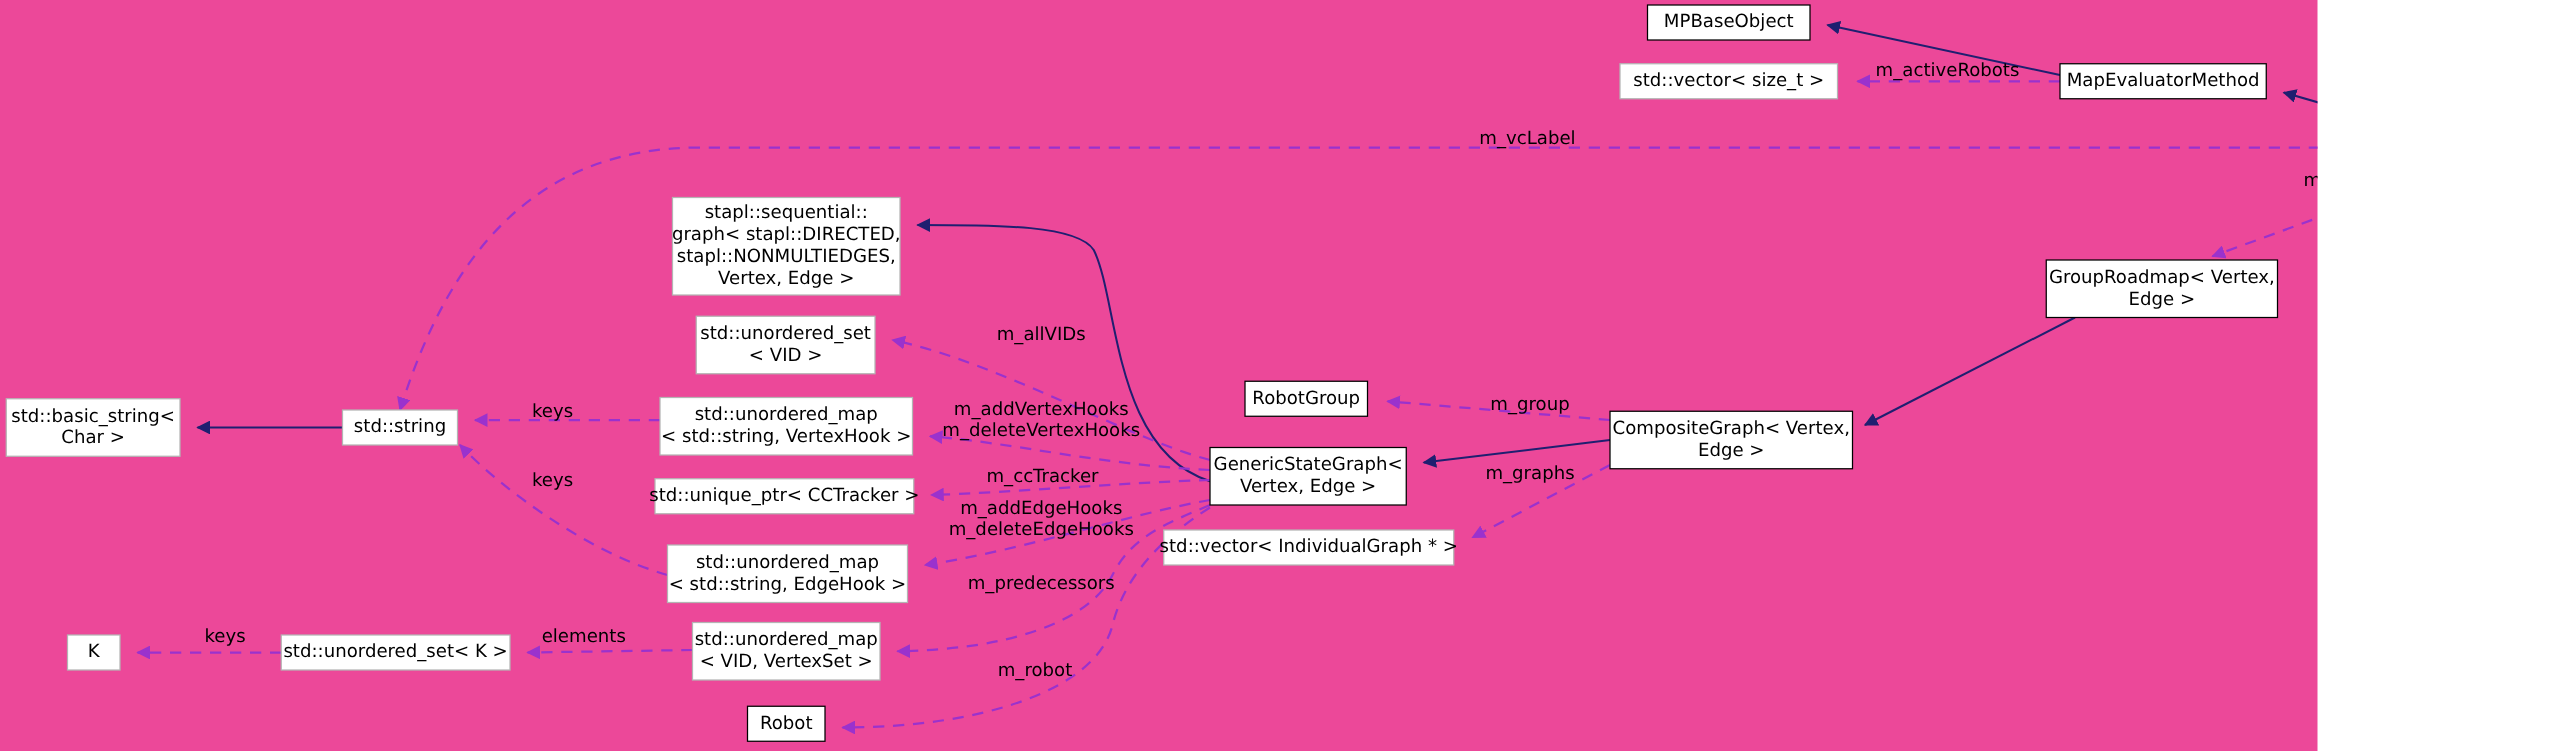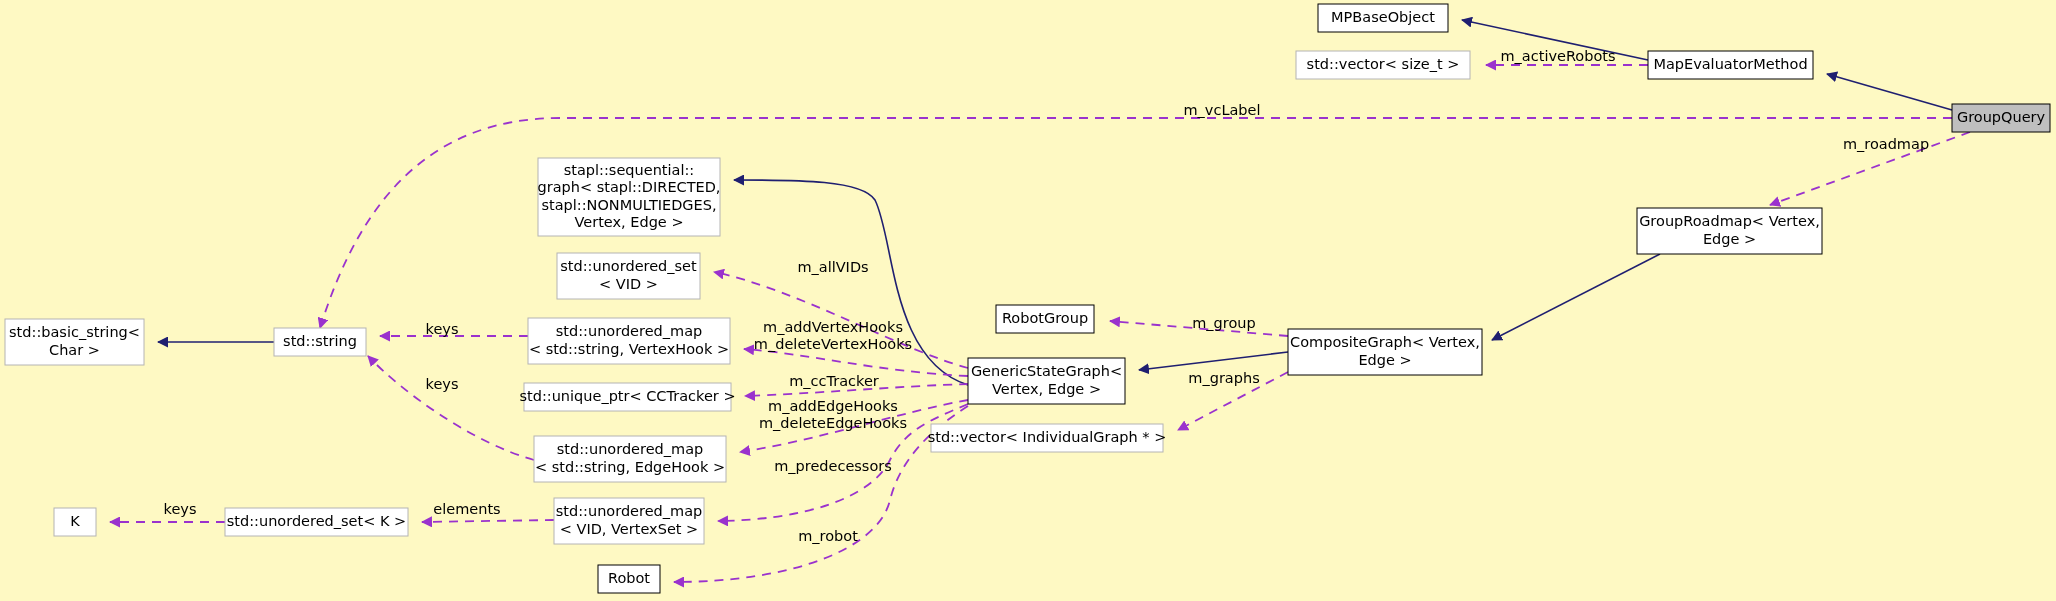--- a/index.html
+++ b/index.html
@@ -5,23 +5,23 @@
   html, body {
     margin: 0;
     padding: 0;
     background: #ffffff;
   }
   body {
     font-family: "DejaVu Sans", "Liberation Sans", sans-serif;
   }
   #diagram-root {
     position: relative;
-    width: 2056px;
+    width: 1854px;
     height: 601px;
-    background: #fef9c3;
+    background: #ec4899;
     overflow: hidden;
   }
   svg.graph-canvas {
     position: absolute;
     top: 0;
     left: 0;
     width: 2056px;
     height: 601px;
   }
   text {

